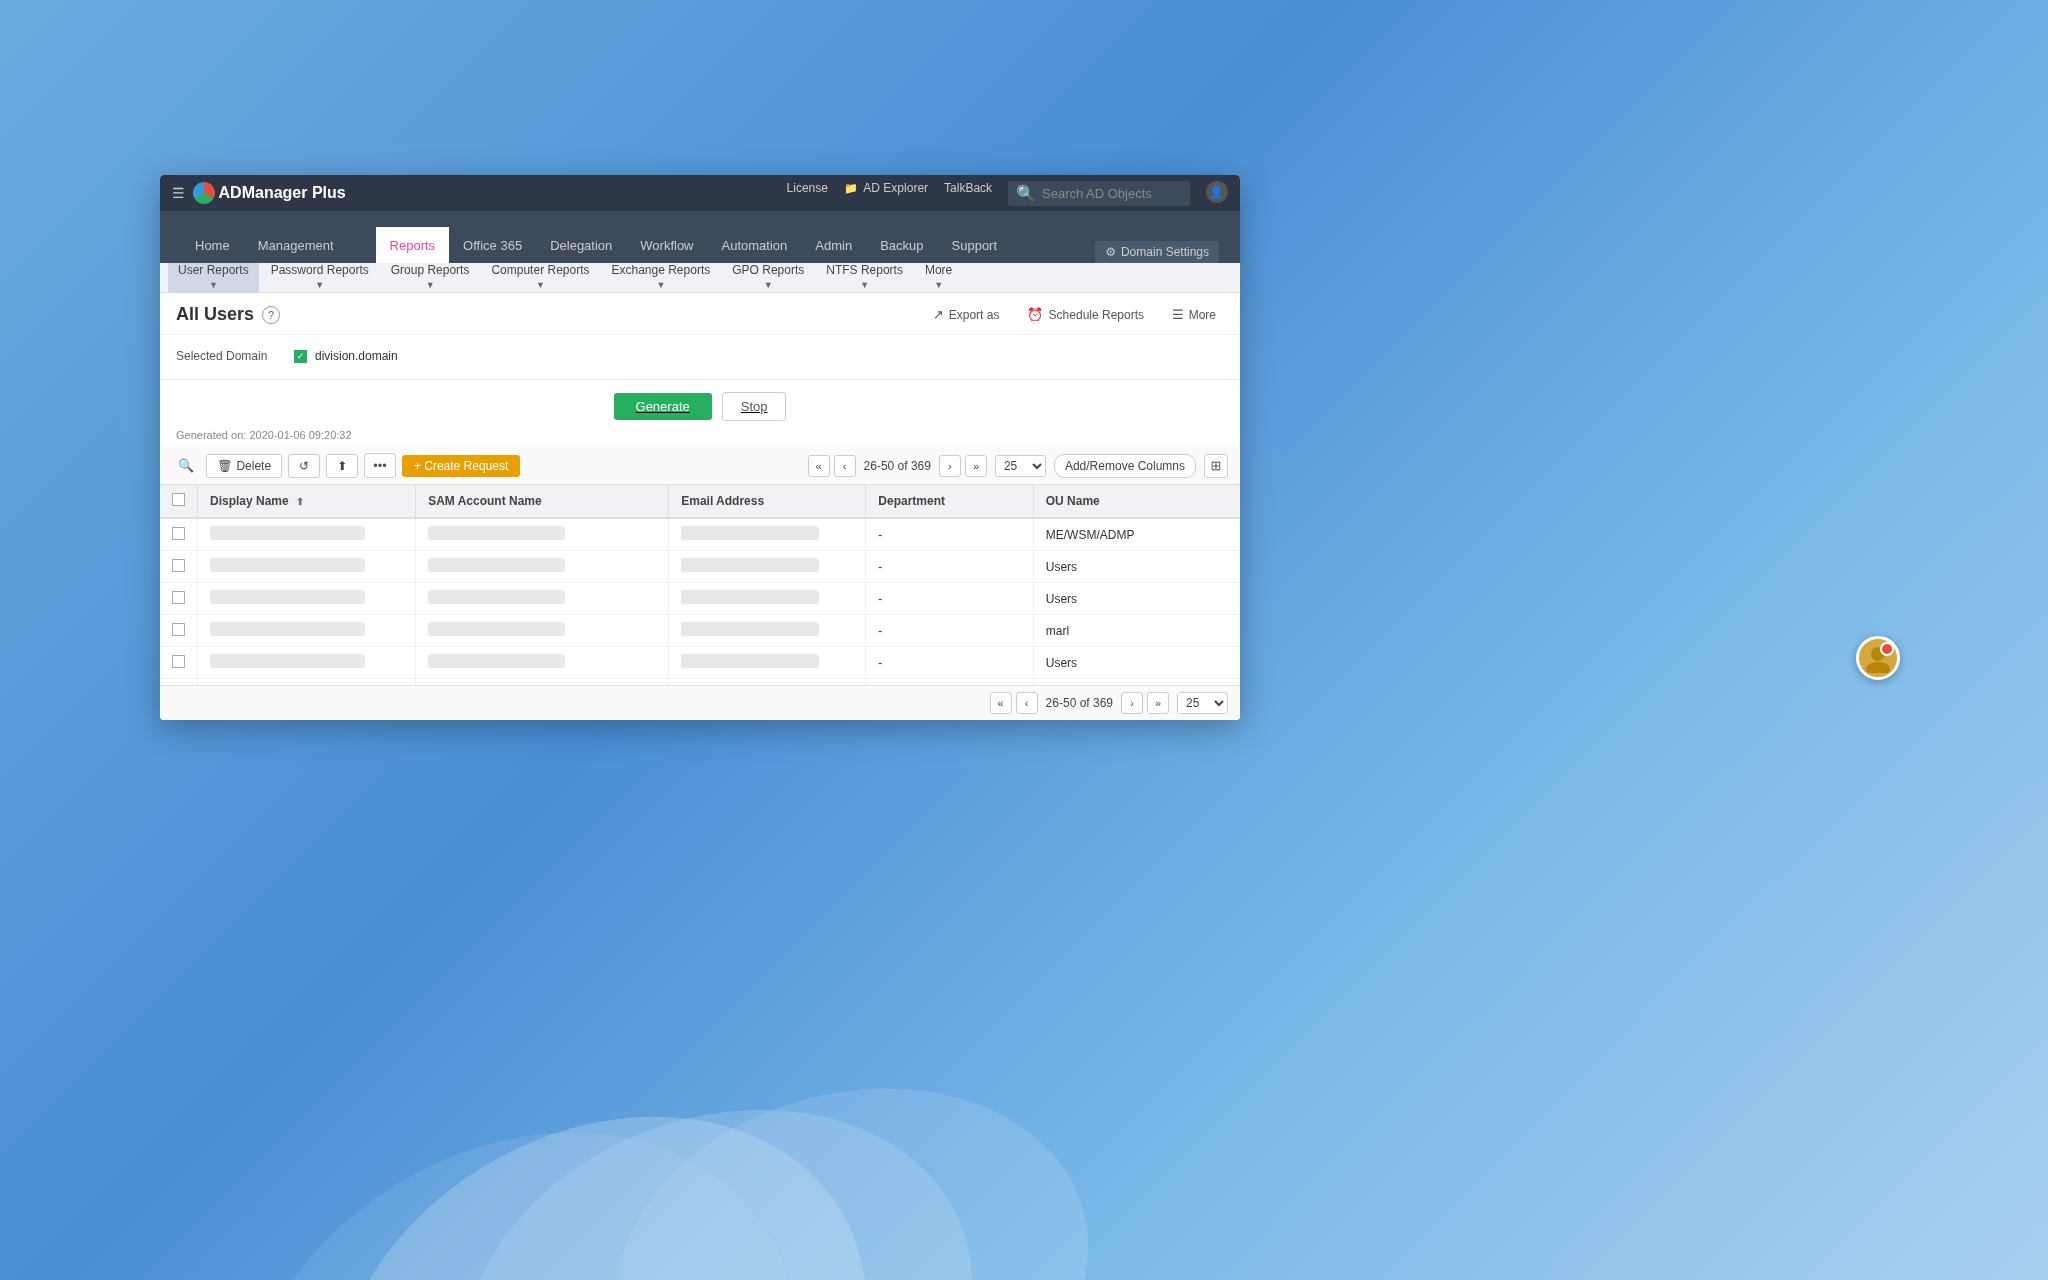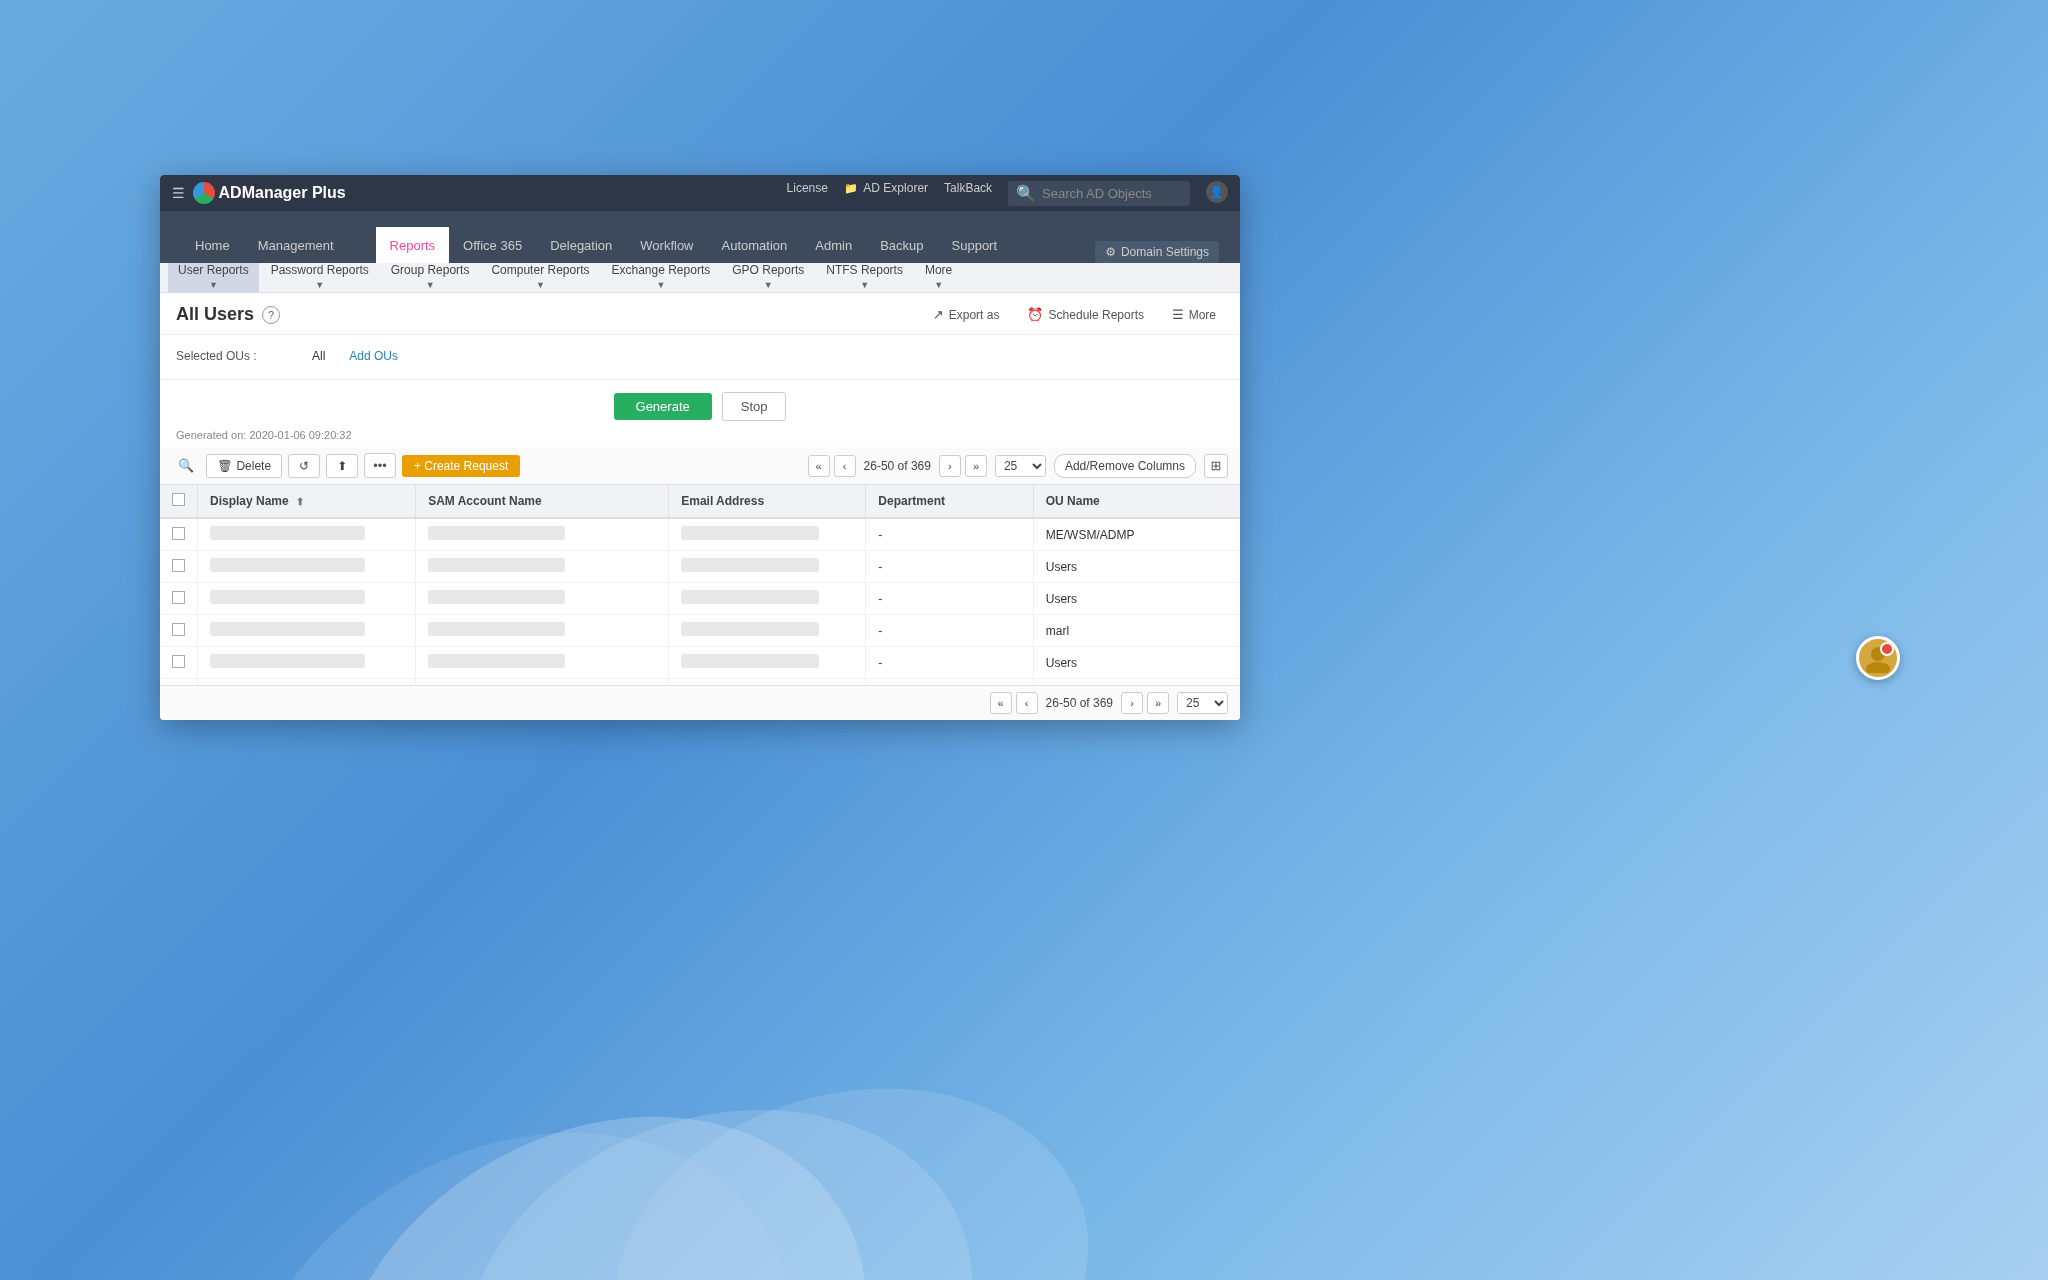--- a/index.html
+++ b/index.html
@@ -264,20 +264,21 @@
       text-decoration: none;
     }
 
     
     .generate-area {
       display: flex;
       justify-content: center;
       align-items: center;
       gap: 10px;
       padding: 12px 0 8px;
+      text-decoration: underline;
     }
     .generate-btn {
       background: #27ae60;
       color: #fff;
       border: none;
       padding: 6px 22px;
       border-radius: 3px;
       font-size: 13px;
       cursor: pointer;
       font-weight: 500;
@@ -654,26 +655,23 @@
       </div>
       <div class="action-btn">
         <span class="action-icon">☰</span>
         <span>More</span>
       </div>
     </div>
   </div>
 
   <div class="filter-area">
     <div class="filter-row">
-      <span class="filter-label">
-        <span>Selected OUs :</span>
-      </span>
-      <span style="margin-left:18px;" class="ou-all">All</span>
-      <span style="margin-left:8px;"></span>
-      <a class="add-ous-link">Add OUs</a>
+      <span class="filter-label">Selected Domain</span>
+      <div class="checkbox-custom">✓</div>
+      <span class="domain-name">division.domain</span>
     </div>
   </div>
 
   <div class="generate-area">
     <button class="generate-btn">Generate</button>
     <button class="stop-btn">Stop</button>
   </div>
 
   <div class="generated-on">
     <span>Generated on:</span>

